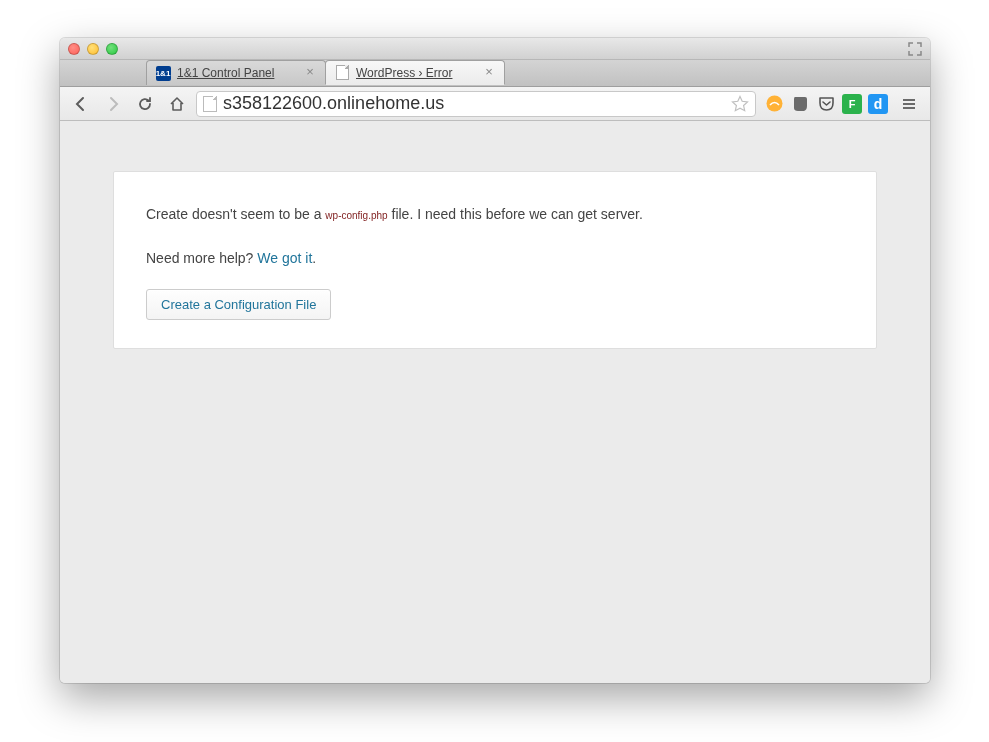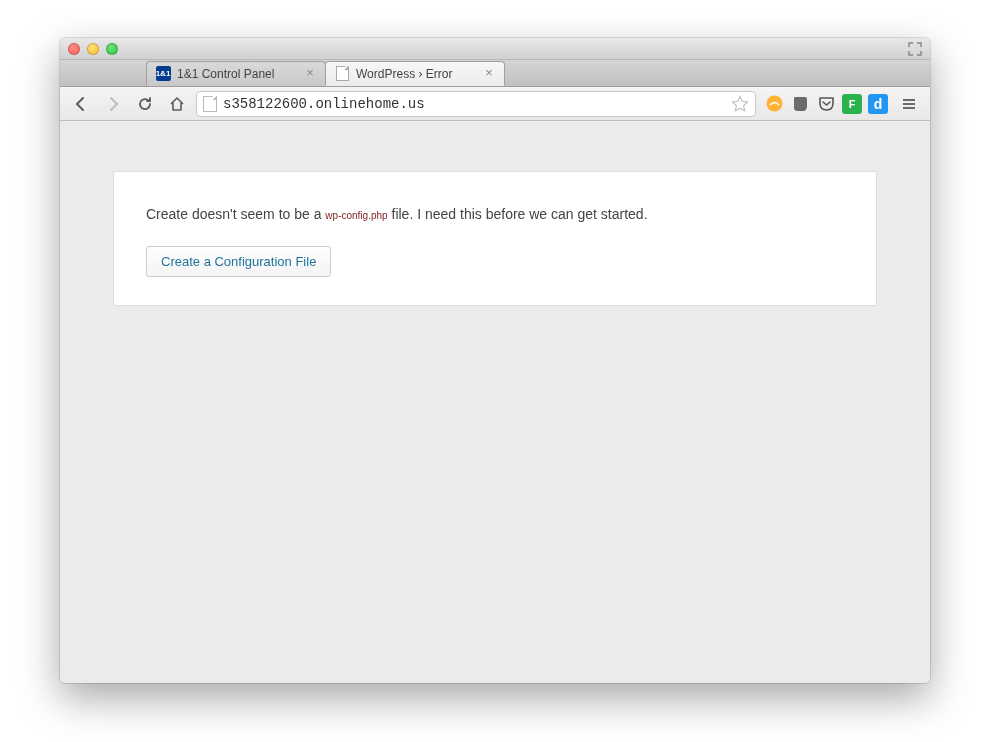--- a/index.html
+++ b/index.html
@@ -48,21 +48,21 @@
       top: 4px;
       width: 14px;
       height: 14px;
       color: #888;
     }
     .tabstrip {
       height: 27px;
       background: linear-gradient(to bottom, #d4d4d4, #c1c1c1);
       border-bottom: 1px solid #9e9e9e;
       display: flex;
-      align-items: center;
+      align-items: flex-start;
       padding-left: 86px;
     }
     .tab {
       height: 25px;
       min-width: 180px;
       background: linear-gradient(to bottom, #d9d9d9, #c8c8c8);
       border: 1px solid #a0a0a0;
       border-bottom: none;
       border-radius: 4px 4px 0 0;
       display: flex;
@@ -107,21 +107,21 @@
       background: white;
       position: relative;
     }
     .favicon-page::after {
       content: "";
       position: absolute;
       top: -1px; right: -1px;
       width: 4px; height: 4px;
       background: linear-gradient(135deg, #ececec 50%, #aaa 50%);
     }
-    .tab-title { flex: 1; white-space: nowrap; overflow: hidden; text-overflow: ellipsis; }
+    .tab-title { flex: 1; white-space: nowrap; overflow: hidden; text-overflow: ellipsis; text-decoration: underline; }
     .tab-close {
       width: 14px; height: 14px;
       color: #888;
       font-size: 13px;
       line-height: 12px;
       text-align: center;
       cursor: pointer;
     }
     .toolbar {
       height: 34px;
@@ -160,26 +160,25 @@
       background: #fff;
       position: relative;
       flex-shrink: 0;
     }
     .page-icon::after {
       content:"";position:absolute;top:-1px;right:-1px;width:4px;height:4px;
       background: linear-gradient(135deg,#fff 50%,#bbb 50%);
     }
     .url-text {
       flex: 1;
-      font-size: 14px;
+      font-size: 18px;
       color: #333;
       outline: none;
       border: none;
       background: transparent;
-      font-family: Liberation Mono, monospace;
     }
     .star-icon {
       width: 18px; height: 18px;
       color: #c0c0c0;
       cursor: pointer;
     }
     .ext-icons {
       display: flex;
       align-items: center;
       gap: 6px;
@@ -326,19 +325,22 @@
     <div class="menu-btn">
       <svg width="16" height="16" viewBox="0 0 16 16">
           <path d="M2 4 L14 4 M2 8 L14 8 M2 12 L14 12" stroke="currentColor" stroke-width="1.8"></path>
         </svg>
     </div>
   </div>
 
   <div class="viewport">
     <div class="content-card">
       <p>
-        <span>Create doesn't seem to be a </span><code>wp-config.php</code><span> file. I need this before we can get started.</span>
+        <span>Create doesn't seem to be a </span><code>wp-config.php</code><span> file. I need this before we can get server.</span>
+      </p>
+      <p>
+        <span>Need more help? </span><a href="#">We got it</a><span>.</span>
       </p>
       <a class="wp-button" href="#">Create a Configuration File</a>
     </div>
   </div>
 
 </div>
 
 </body></html>

